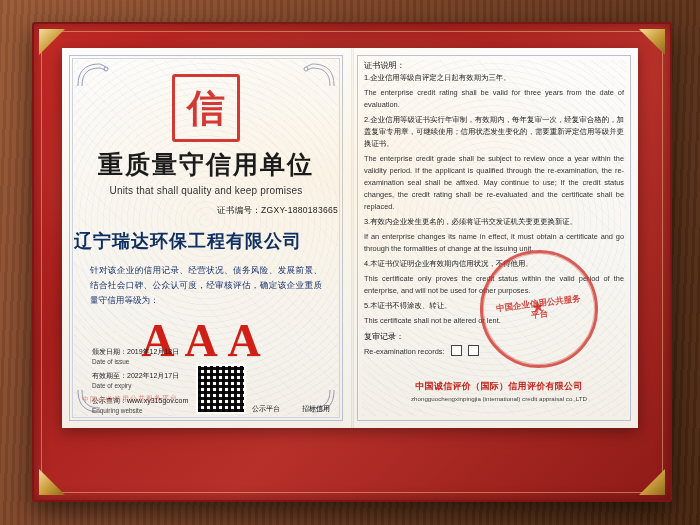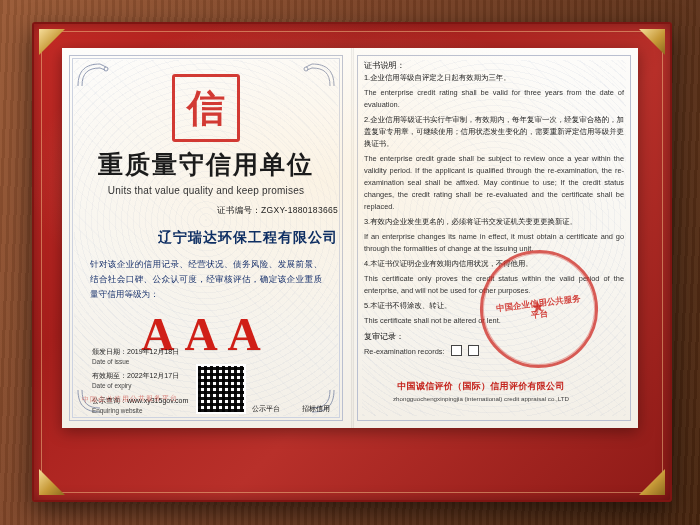--- a/index.html
+++ b/index.html
@@ -92,22 +92,22 @@
     font-size:25px;font-weight:bold;color:#1b1b1b;letter-spacing:2px;
     margin-top:6px;
   }
   .title-en{
     text-align:center;font-size:10px;color:#333;margin-top:4px;letter-spacing:.2px;
   }
   .cert-no{
     text-align:right;font-size:8.5px;color:#222;margin-top:9px;letter-spacing:.3px;
   }
   .company{
-    text-align:right;font-family:"Liberation Serif", serif;
-    font-size:14px;font-weight:bold;color:#0f2f63;margin-top:12px;letter-spacing:1px;
+    text-align:left;font-family:"Liberation Serif", serif;
+    font-size:18px;font-weight:bold;color:#0f2f63;margin-top:12px;letter-spacing:1px;
   }
   .para{
     margin:10px 16px 0 16px;font-size:8.6px;line-height:1.75;color:#17306b;text-align:justify;
   }
   .grade{
     text-align:center;font-family:"Liberation Serif", serif;
     font-size:46px;font-weight:bold;color:#d01f17;letter-spacing:10px;
     margin-top:6px;text-shadow:0 1px 0 rgba(0,0,0,.08);
   }
   .meta{
@@ -143,21 +143,21 @@
     position:absolute;right:26px;bottom:52px;width:112px;height:112px;border-radius:50%;
     border:3px solid rgba(205,40,34,0.75);
     color:rgba(205,40,34,0.85);
     display:flex;align-items:center;justify-content:center;text-align:center;
     font-size:7px;line-height:1.25;transform:rotate(-7deg);
     box-shadow:inset 0 0 0 1px rgba(205,40,34,.35);
   }
   .stamp .star{position:absolute;font-size:16px;top:44px;left:48px;}
   .stamp .ring-text{font-weight:bold;font-size:8.5px;padding:0 10px;}
   .issuer{
-    position:absolute;right:28px;bottom:18px;width:230px;text-align:center;
+    position:absolute;right:10px;bottom:18px;width:230px;text-align:center;
   }
   .issuer .cn{font-size:9px;color:#c4241d;font-weight:bold;letter-spacing:.3px;}
   .issuer .en{font-size:6.2px;color:#444;margin-top:2px;}
 </style>
 </head>
 <body>
 
 <div class="scene">
   <div class="wood"></div>
 
@@ -194,21 +194,21 @@
       </div>
       <div class="orn" style="right:14px;bottom:14px;transform:scale(-1,-1);">
         <svg viewBox="0 0 40 26">
             <path d="M2 24 C2 8 10 2 24 2 M6 24 C6 11 12 6 24 6" fill="none" stroke="currentColor" stroke-width="1"></path>
           </svg>
       </div>
 
       <div class="content">
         <div class="seal-top">信</div>
         <div class="title-cn">重质量守信用单位</div>
-        <div class="title-en">Units that value quality and keep promises</div>
+        <div class="title-en">Units that shall quality and keep promises</div>
         <div class="cert-no">证书编号：ZGXY-1880183665</div>
         <div class="company">辽宁瑞达环保工程有限公司</div>
         <div class="para">针对该企业的信用记录、经营状况、债务风险、发展前景、结合社会口碑、公众认可度，经审核评估，确定该企业重质量守信用等级为：</div>
         <div class="grade">AAA</div>
 
         <div class="meta">
           <div class="row">
             <div>颁发日期：2019年12月18日</div>
             <div class="en">Date of issue</div>
           </div>

